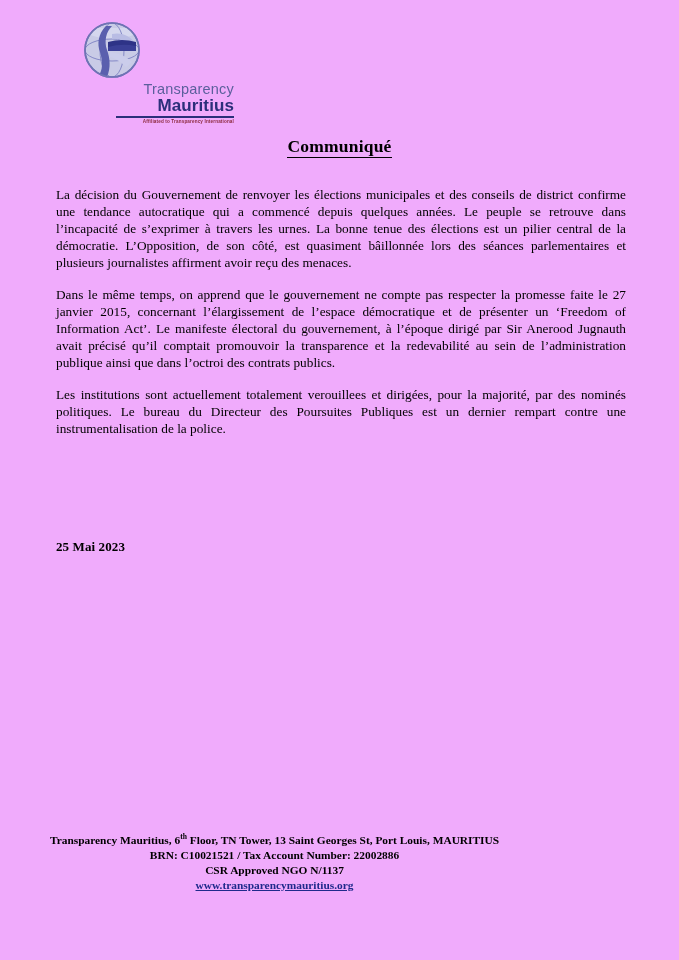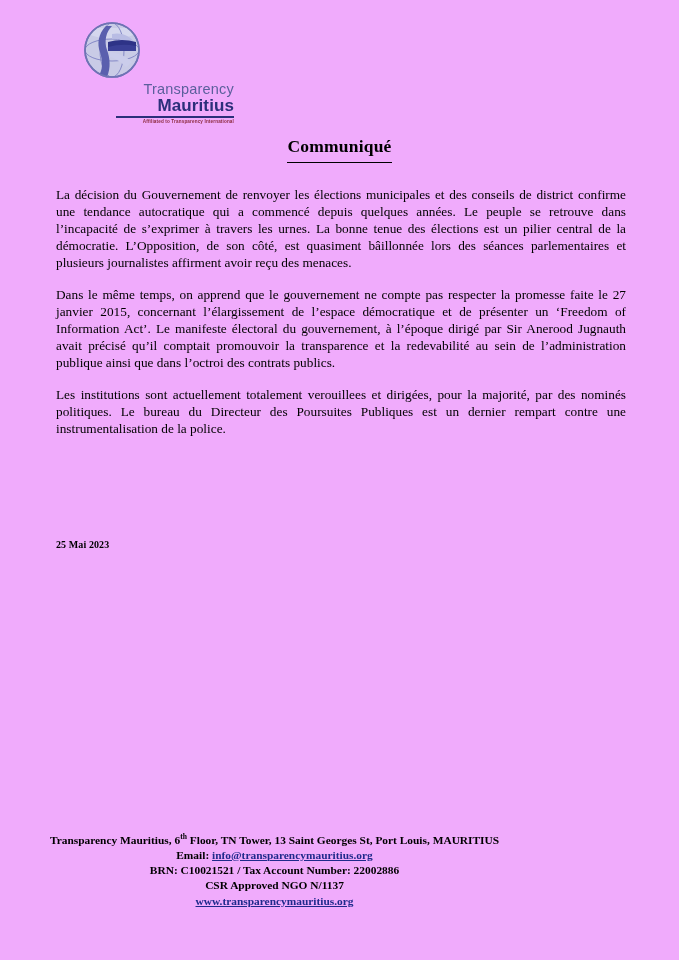--- a/index.html
+++ b/index.html
@@ -76,21 +76,21 @@
     left: 0;
     top: 136px;
     width: 679px;
     text-align: center;
     font-size: 17.5px;
     font-weight: bold;
     letter-spacing: 0.2px;
   }
   .doc-title span {
     border-bottom: 1.4px solid #000;
-    padding-bottom: 6px;
+    padding-bottom: 1px;
   }
 
   
   .body-copy {
     position: absolute;
     left: 56px;
     top: 186px;
     width: 570px;
   }
   .para {
@@ -99,21 +99,21 @@
     text-align: justify;
     margin: 0 0 15px 0;
     hyphens: none;
   }
   .para:last-child { margin-bottom: 0; }
 
   .date-line {
     position: absolute;
     left: 56px;
     top: 539px;
-    font-size: 10px;
+    font-size: 13px;
     font-weight: bold;
     letter-spacing: 0.1px;
   }
 
   
   .footer {
     position: absolute;
     left: 0;
     top: 829px;
     width: 549px;
@@ -171,19 +171,18 @@
   <div class="body-copy">
     <p class="para">La décision du Gouvernement de renvoyer les élections municipales et des conseils de district confirme une tendance autocratique qui a commencé depuis quelques années. Le peuple se retrouve dans l’incapacité de s’exprimer à travers les urnes. La bonne tenue des élections est un pilier central de la démocratie. L’Opposition, de son côté, est quasiment bâillonnée lors des séances parlementaires et plusieurs journalistes affirment avoir reçu des menaces.</p>
     <p class="para">Dans le même temps, on apprend que le gouvernement ne compte pas respecter la promesse faite le 27 janvier 2015, concernant l’élargissement de l’espace démocratique et de présenter un ‘Freedom of Information Act’. Le manifeste électoral du gouvernement, à l’époque dirigé par Sir Anerood Jugnauth avait précisé qu’il comptait promouvoir la transparence et la redevabilité au sein de l’administration publique ainsi que dans l’octroi des contrats publics.</p>
     <p class="para">Les institutions sont actuellement totalement verouillees et dirigées, pour la majorité, par des nominés politiques.  Le bureau du Directeur des Poursuites Publiques est un  dernier  rempart  contre  une instrumentalisation de la police.</p>
   </div>
 
   <div class="date-line">25 Mai 2023</div>
 
   <div class="footer">
     <div><span>Transparency Mauritius, 6</span><span class="sup">th</span><span> Floor, TN Tower, 13 Saint Georges St, Port Louis, MAURITIUS</span></div>
-    <div><span>Email: </span><a class="link" href="#">info@transparencymauritius.org</a></div>
     <div>BRN: C10021521 / Tax Account Number: 22002886</div>
     <div>CSR Approved NGO N/1137</div>
     <div><a class="link" href="#">www.transparencymauritius.org</a></div>
   </div>
 
 </div>
 
 </body></html>

